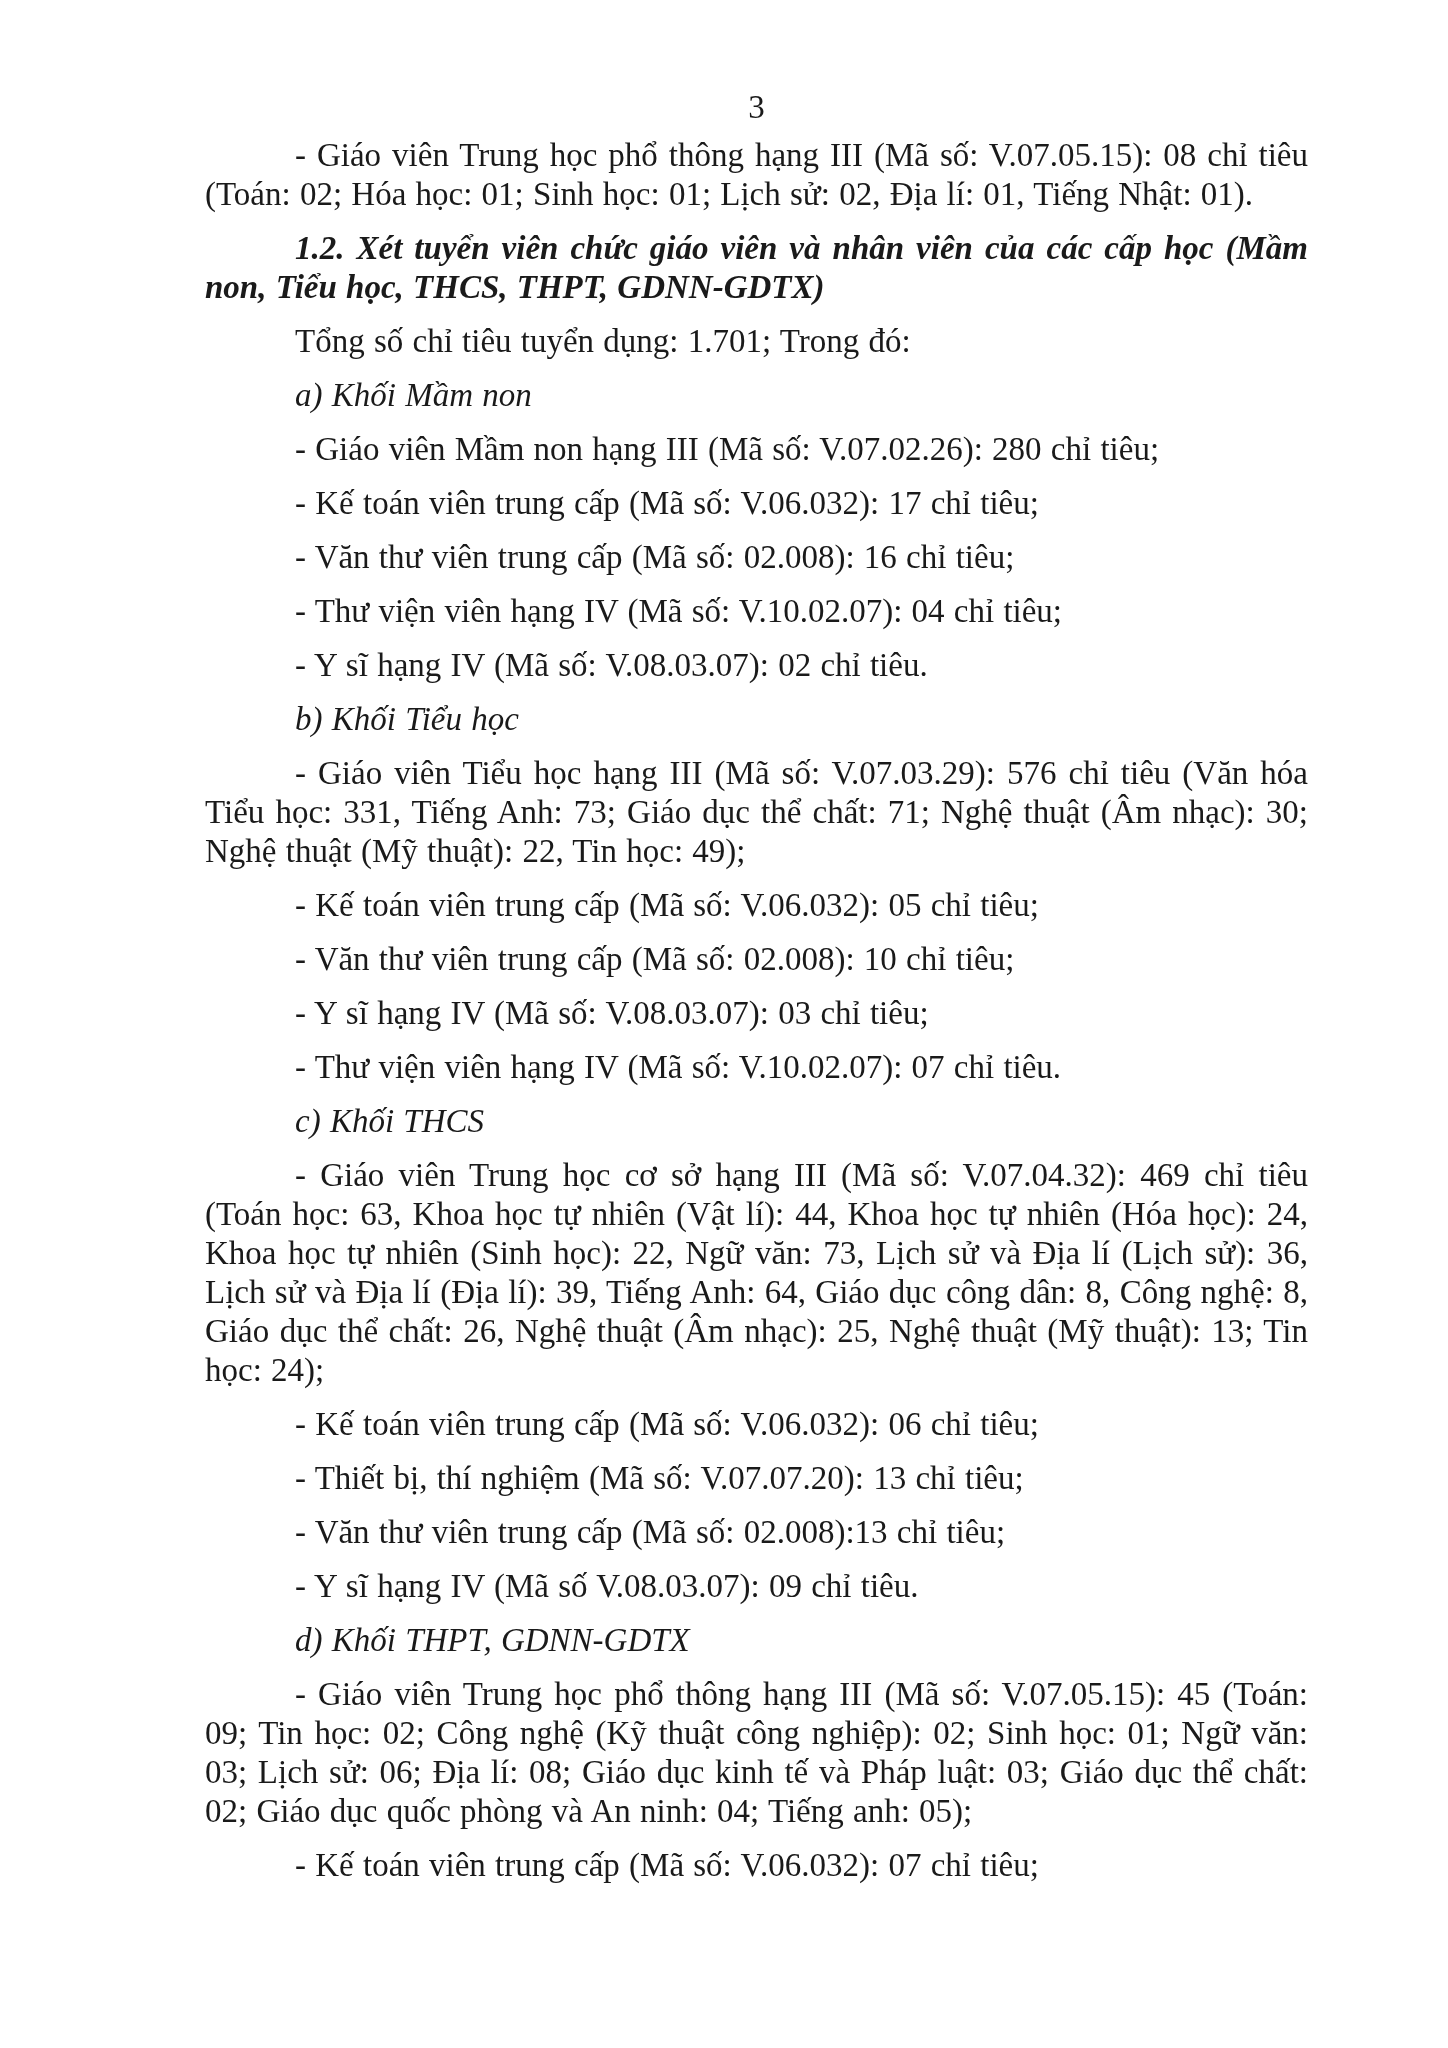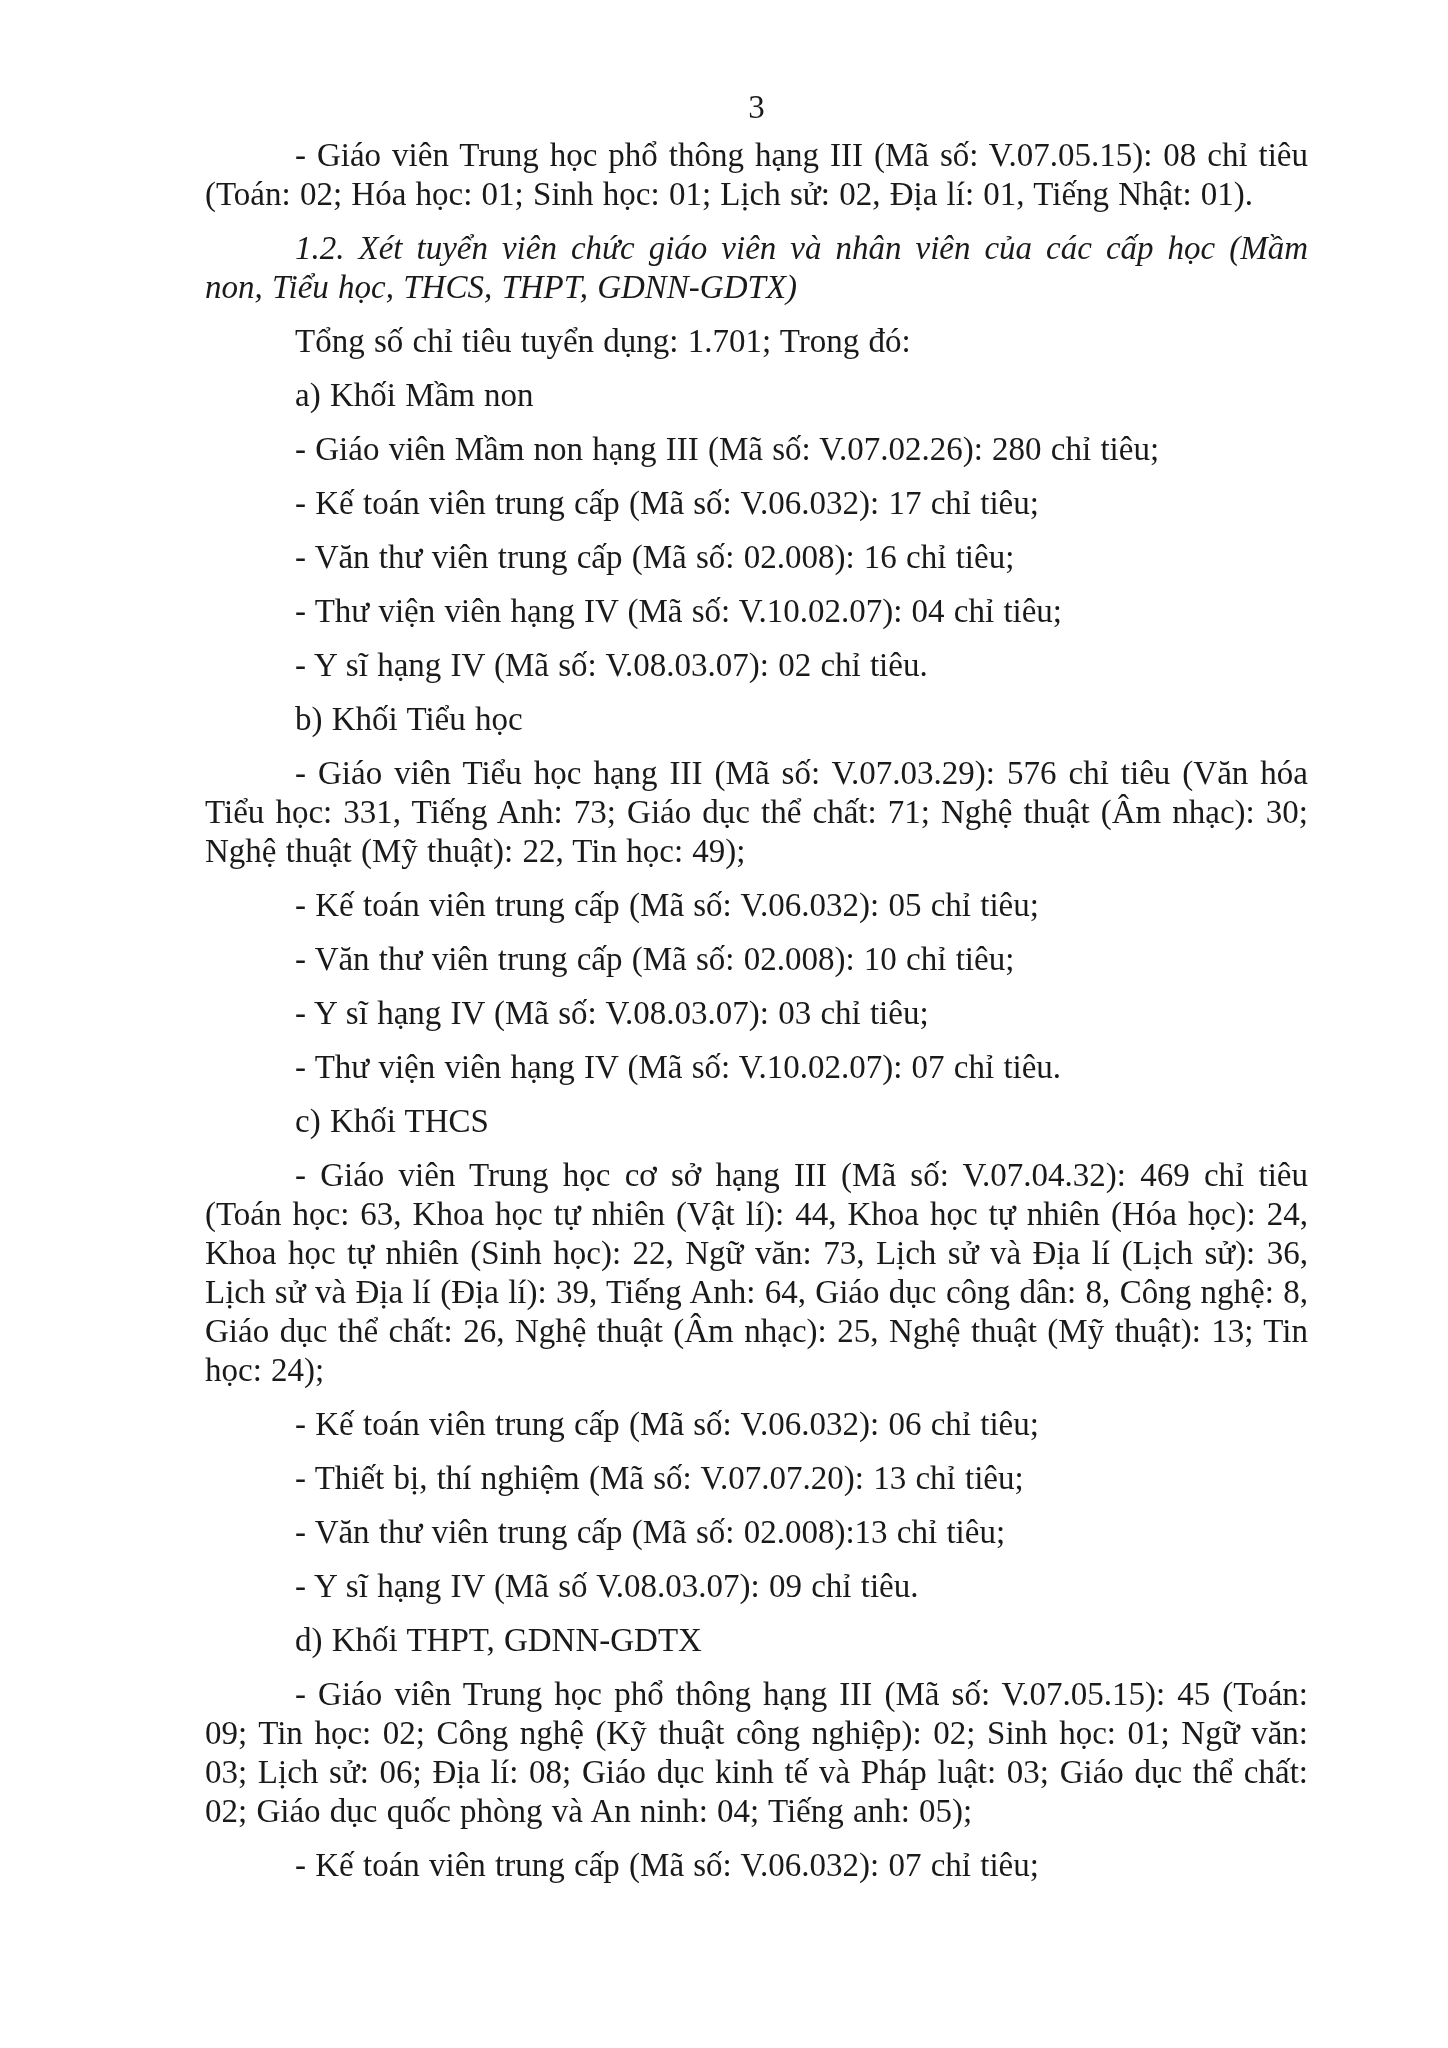--- a/index.html
+++ b/index.html
@@ -26,24 +26,25 @@
   }
   .content p {
     margin: 8px 0 15px 0;
     font-size: 33px;
     line-height: 39px;
     text-align: justify;
     text-indent: 90px;
     word-spacing: 1px;
   }
   .heading {
-    font-weight: normal;
+    font-weight: bold;
     font-style: italic;
   }
   .section {
+    font-style: italic;
   }
 </style>
 </head>
 <body>
 
 <div class="page">
   <div class="content">
     <div class="page-number">3</div>
 
     <p>- Giáo viên Trung học phổ thông hạng III (Mã số: V.07.05.15): 08 chỉ tiêu (Toán: 02; Hóa học: 01; Sinh học: 01; Lịch sử: 02, Địa lí: 01, Tiếng Nhật: 01).</p>

